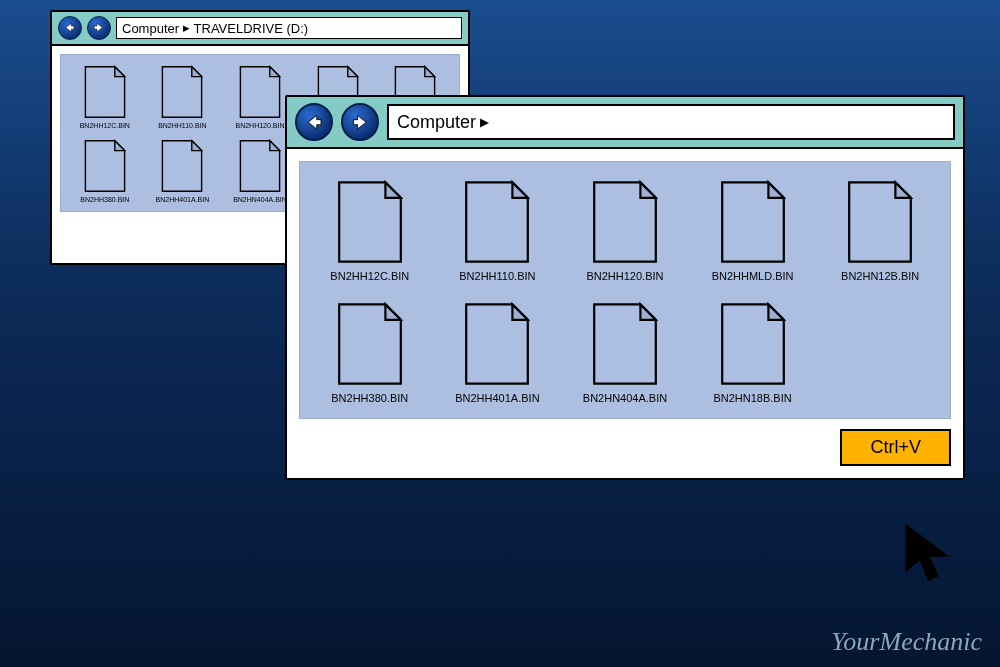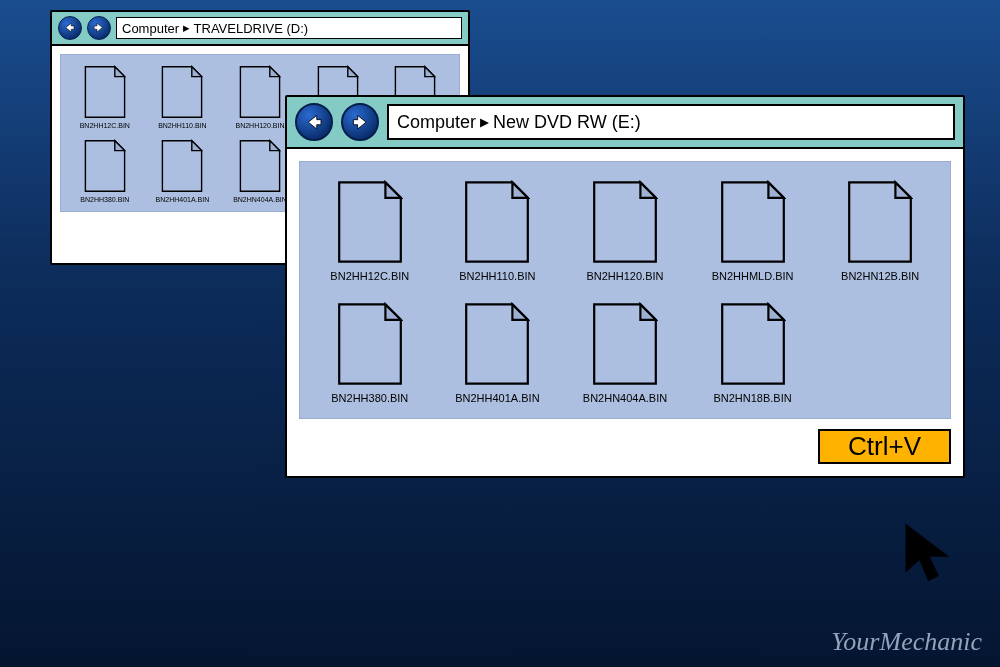--- a/index.html
+++ b/index.html
@@ -92,22 +92,22 @@
     color: #000;
     white-space: nowrap;
     text-align: center;
   }
   .window.back .filename { font-size: 7px; }
   .shortcut {
     margin-top: 10px;
     background: #ffb300;
     border: 2px solid #000;
     color: #000;
-    font-size: 26px;
-    padding: 0 28px;
+    font-size: 18px;
+    padding: 6px 28px;
     float: right;
   }
   .window.back .shortcut {
     font-size: 18px;
     padding: 4px 18px;
   }
   .footer { display: flex; justify-content: flex-end; }
   .cursor {
     position: absolute;
     left: 900px;
@@ -246,21 +246,20 @@
         </svg>
     </div>
     <div class="navbtn">
       <svg viewBox="0 0 24 24">
           <path d="M9 4 L19 12 L9 20 L9 15 L4 15 L4 9 L9 9 Z" fill="#fff" stroke="#000" stroke-width="1"></path>
         </svg>
     </div>
     <div class="addr">
       <span>Computer</span>
       <span class="tri">▶</span>
-      <span>New DVD RW (E:)</span>
     </div>
   </div>
   <div class="content clearfix">
     <div class="filepane" id="front-grid">
         <div class="fileitem">
           <div class="fileicon">
             <svg viewBox="0 0 60 76">
               <path d="M2 2 H44 L58 16 V74 H2 Z" fill="#adbfe0" stroke="#000" stroke-width="2"></path>
               <path d="M44 2 L44 16 L58 16 Z" fill="#9db0d4" stroke="#000" stroke-width="2"></path>
             </svg>

